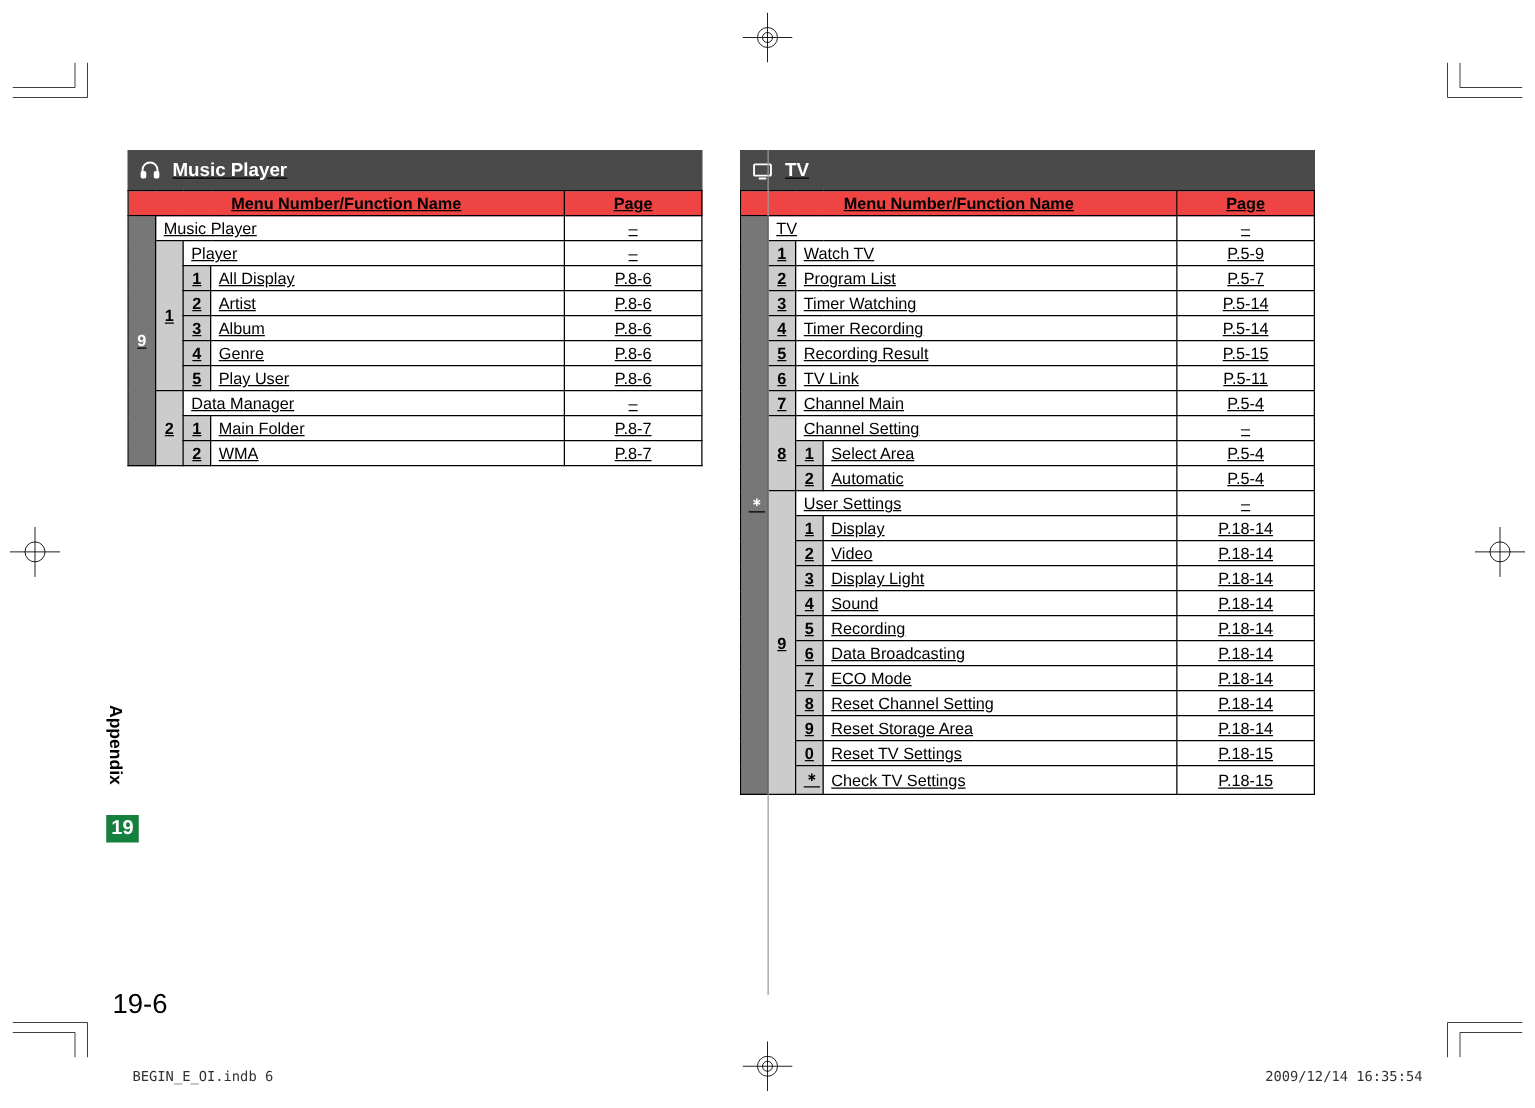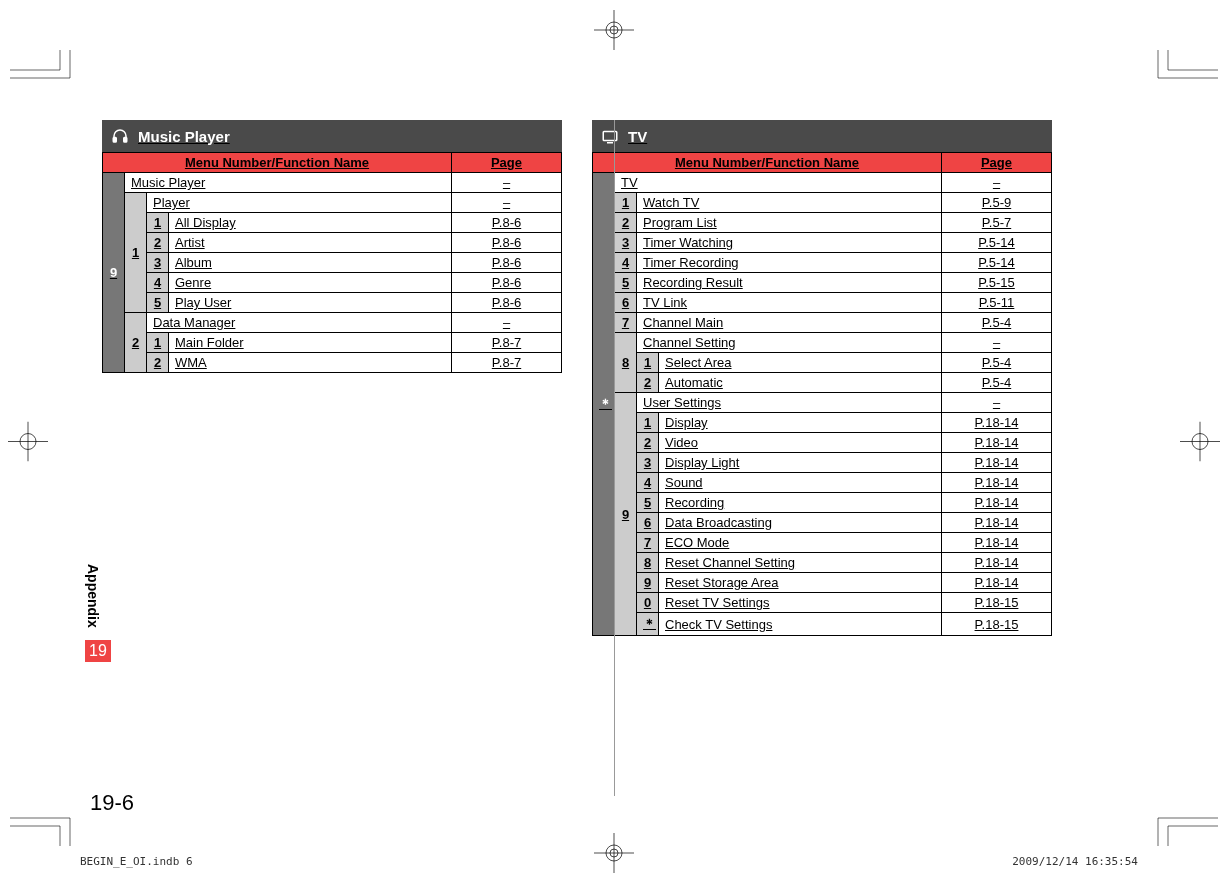--- a/index.html
+++ b/index.html
@@ -71,39 +71,39 @@
     left: 85px;
     top: 560px;
   }
   .sidebar-tab .label {
     writing-mode: vertical-rl;
     font-weight: bold;
     font-size: 14px;
     padding: 4px 0;
   }
   .sidebar-tab .num {
-    background: #ef4444;
+    background: #15803d;
     color: #fff;
-    font-weight: normal;
+    font-weight: bold;
     font-size: 16px;
     width: 26px;
     text-align: center;
     padding: 2px 0;
-    margin-top: 8px;
+    margin-top: 20px;
   }
   .page-number {
     position: absolute;
     left: 90px;
     bottom: 70px;
     font-size: 22px;
   }
   .footer {
     position: absolute;
     bottom: 18px;
-    left: 80px;
+    left: 106px;
     right: 90px;
     display: flex;
     justify-content: space-between;
     font-size: 11px;
     color: #333;
     font-family: monospace;
   }
   .reg-center-top { position:absolute; left:50%; top:10px; transform:translateX(-50%);}
   .reg-center-bot { position:absolute; left:50%; bottom:10px; transform:translateX(-50%);}
   .reg-left { position:absolute; left:8px; top:50%; transform:translateY(-50%);}

